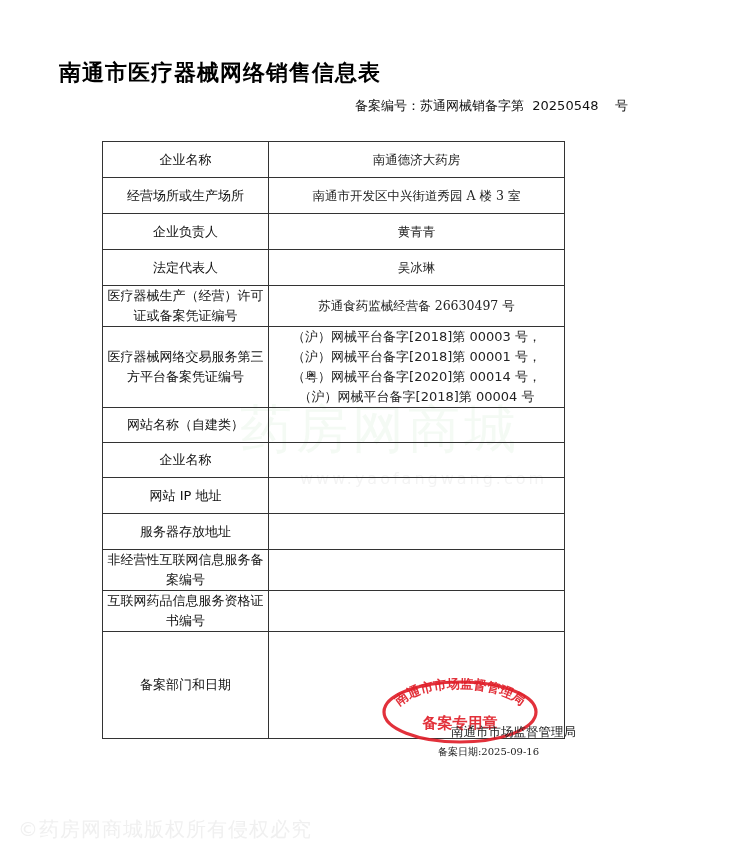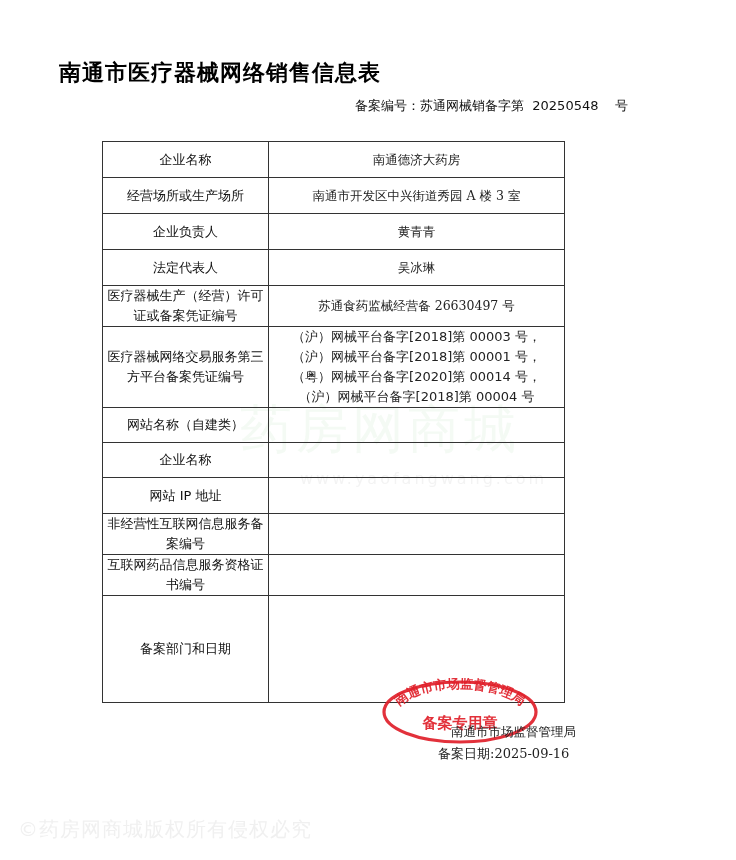--- a/index.html
+++ b/index.html
@@ -9,21 +9,21 @@
     table.info { position: absolute; left: 102px; top: 141px; width: 463px; border-collapse: collapse; table-layout: fixed; }
     table.info td { border: 1.3px solid #333; font-size: 13px; text-align: center; vertical-align: middle; padding: 0 4px; line-height: 20px; }
     table.info td.label { width: 157px; color: #111; }
     table.info td.value { color: #222; font-family: "DejaVu Serif", serif; font-size: 12.5px; }
     table.info td.value.sans { font-family: "DejaVu Sans", sans-serif; font-size: 13px; }
     .watermark { position: absolute; left: 240px; top: 395px; font-size: 52px; color: rgba(120,190,120,0.08); font-weight: normal; letter-spacing: 4px; pointer-events: none; }
     .watermark-url { position: absolute; left: 300px; top: 469px; font-size: 16px; color: rgba(160,160,160,0.12); letter-spacing: 3px; pointer-events: none; }
     .stamp { position: absolute; left: 380px; top: 678px; width: 160px; height: 66px; }
     .dept-cell { position: relative; height: 106px; }
     .dept-org { position: absolute; left: 451px; top: 724px; font-family: "DejaVu Serif", serif; font-size: 12.5px; color: #222; }
-    .dept-date { position: absolute; left: 438px; top: 745px; font-family: "DejaVu Serif", serif; font-size: 13px; color: #222; }
+    .dept-date { position: absolute; left: 438px; top: 745px; font-family: "DejaVu Serif", serif; font-size: 10px; color: #222; }
     .copyright { position: absolute; left: 18px; top: 816px; font-size: 20px; color: #f0f0f0; letter-spacing: 1px; }
   </style>
 </head>
 <body>
 
 <div class="title">南通市医疗器械网络销售信息表</div>
 <div class="filing-no">备案编号：苏通网械销备字第  20250548    号</div>
 
 <div class="watermark">药房网商城</div>
 <div class="watermark-url">www.yaofangwang.com</div>
@@ -59,20 +59,24 @@
     <td class="value"></td>
   </tr>
   <tr style="height:35px">
     <td class="label">企业名称</td>
     <td class="value"></td>
   </tr>
   <tr style="height:36px">
     <td class="label">网站 IP 地址</td>
     <td class="value"></td>
   </tr>
+  <tr style="height:36px">
+    <td class="label">服务器存放地址</td>
+    <td class="value"></td>
+  </tr>
   <tr style="height:40px">
     <td class="label">非经营性互联网信息服务备案编号</td>
     <td class="value"></td>
   </tr>
   <tr style="height:40px">
     <td class="label">互联网药品信息服务资格证书编号</td>
     <td class="value"></td>
   </tr>
   <tr style="height:106px">
     <td class="label">备案部门和日期</td>

